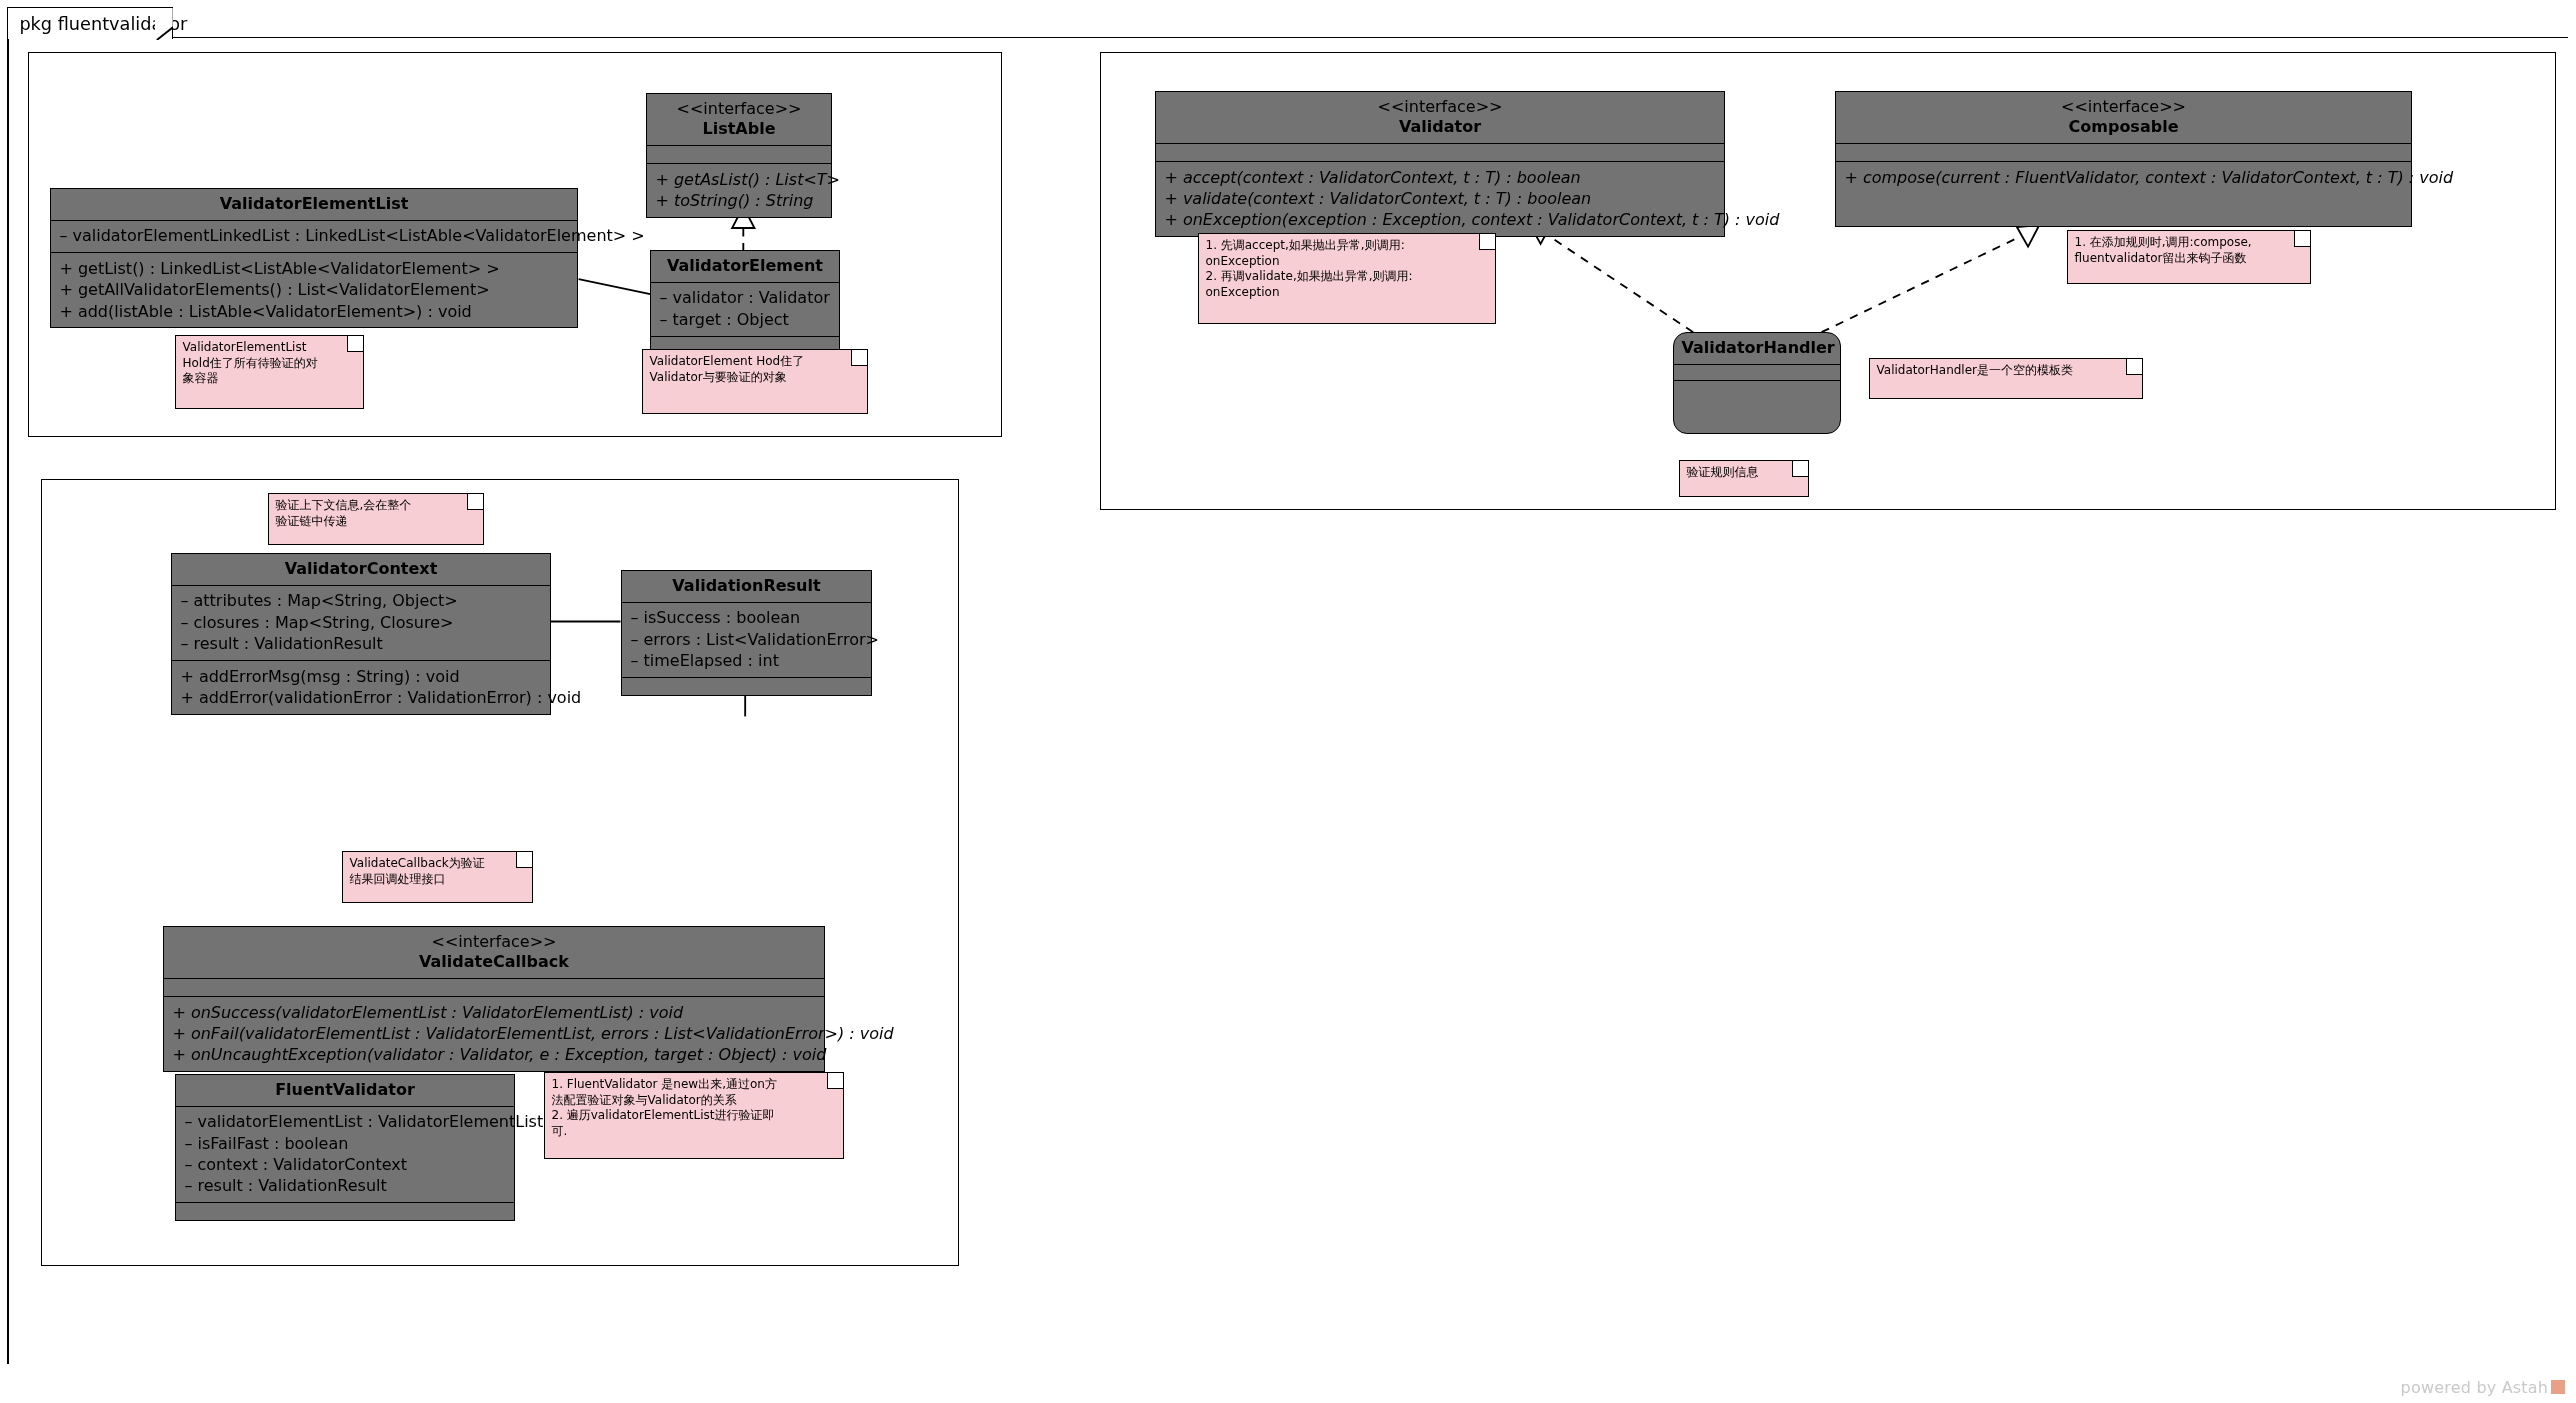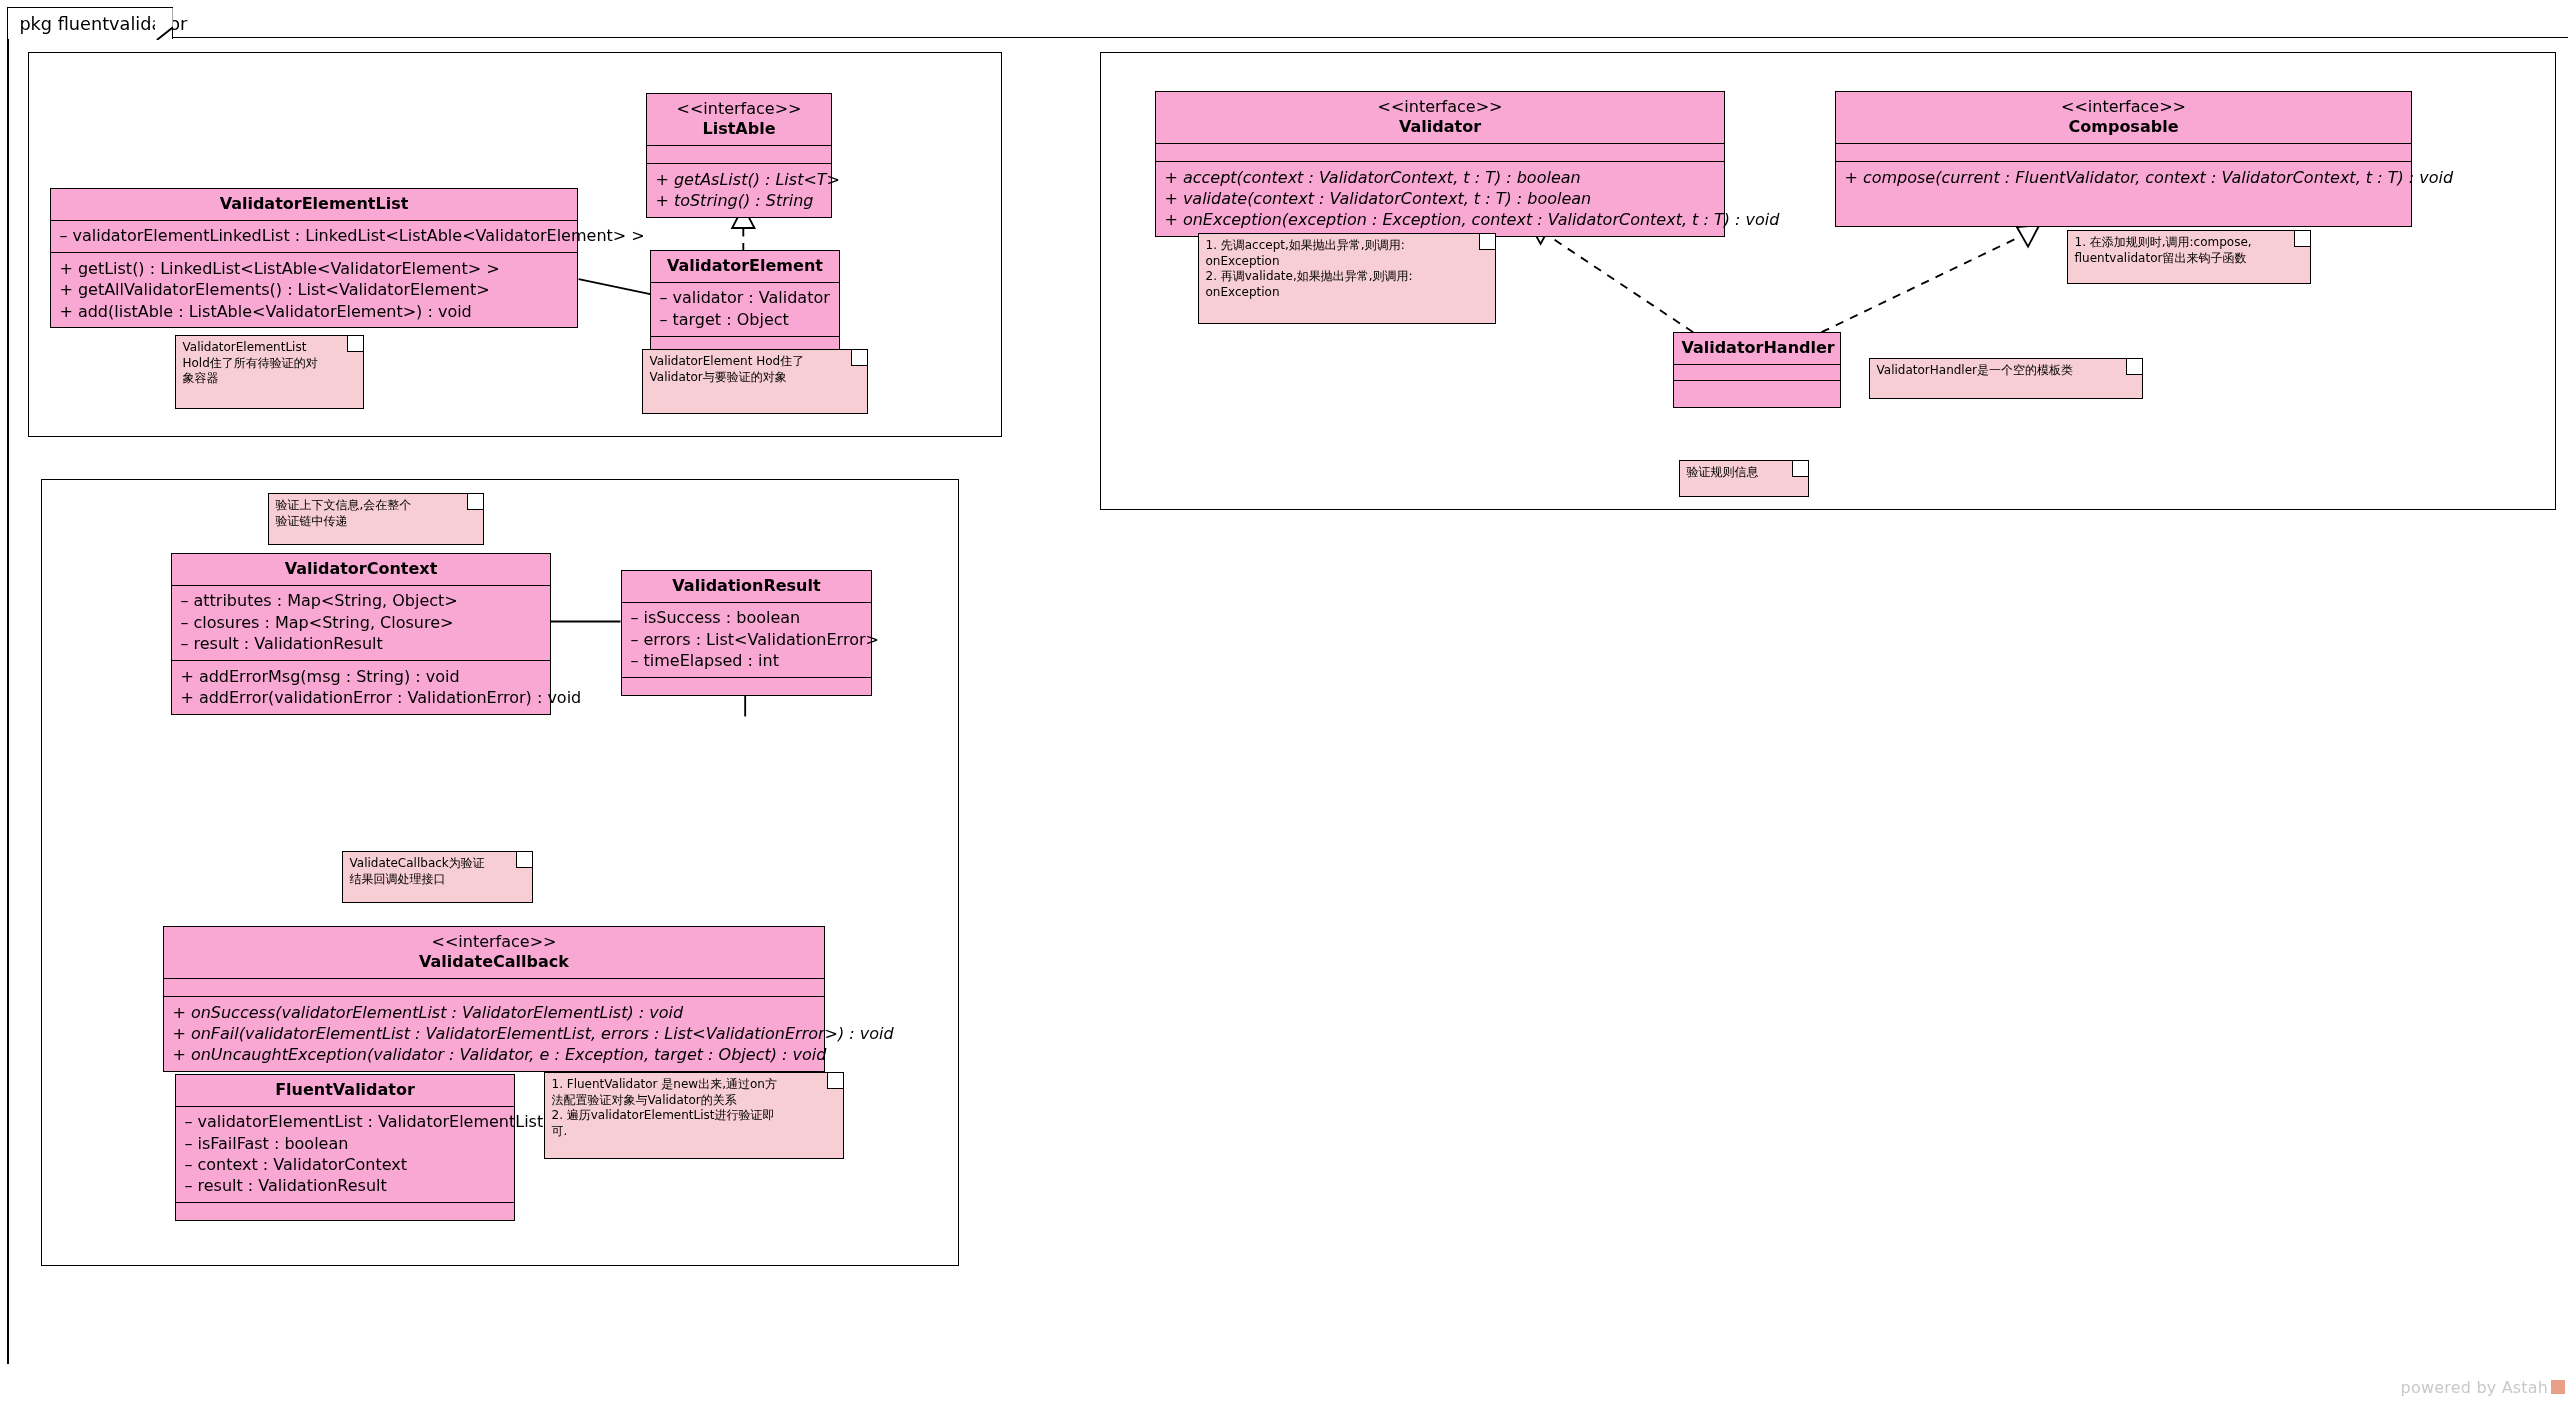--- a/index.html
+++ b/index.html
@@ -23,21 +23,21 @@
   }
   .pkg-frame{
     position:absolute;border:1.9px solid #000;border-top:1.9px solid #000;background:transparent;
     box-sizing:border-box;
   }
   .pkg-outer-top{position:absolute;border-top:1.9px solid #000;}
 
   
   .cls{
     position:absolute;box-sizing:border-box;
-    border:1.9px solid #000;background:#f9a8d4;
+    border:1.9px solid #000;background:#737373;
     font-size:16px;color:#000;z-index:3;
   }
   .cls .hdr{
     border-bottom:1.9px solid #000;
     text-align:center;padding:4.7px 7.4px 5.6px 7.4px;line-height:1.28;
   }
   .cls .hdr .stereo{font-style:normal;font-size:16px;display:block;}
   .cls .hdr .nm{font-weight:bold;display:block;}
   .cls .sec{
     border-bottom:1.9px solid #000;padding:4.7px 8.4px 5.6px 8.4px;line-height:1.33;
@@ -156,21 +156,21 @@
     <div class="hdr">
       <span class="stereo">&lt;&lt;interface&gt;&gt;</span>
       <span class="nm">Composable</span>
     </div>
     <div class="sec empty"></div>
     <div class="sec tall">
       <div class="row">+ compose(current : FluentValidator, context : ValidatorContext, t : T) : void</div>
     </div>
   </div>
 
-  <div class="cls" style="left:1673px;top:332px;width:168px;height:76px;">
+  <div class="cls" style="left:1673px;top:332px;width:168px;height:102px;border-radius:14px;">
     <div class="hdr">
       <span class="nm">ValidatorHandler</span>
     </div>
     <div class="sec empty" style="min-height:7.4px;"></div>
     <div class="sec" style="min-height:39px;"></div>
   </div>
 
   <div class="note" style="left:1198px;top:233px;width:298px;height:91px;">
     <div class="fold"></div>
     <div class="ln">1. 先调accept,如果抛出异常,则调用:</div>

